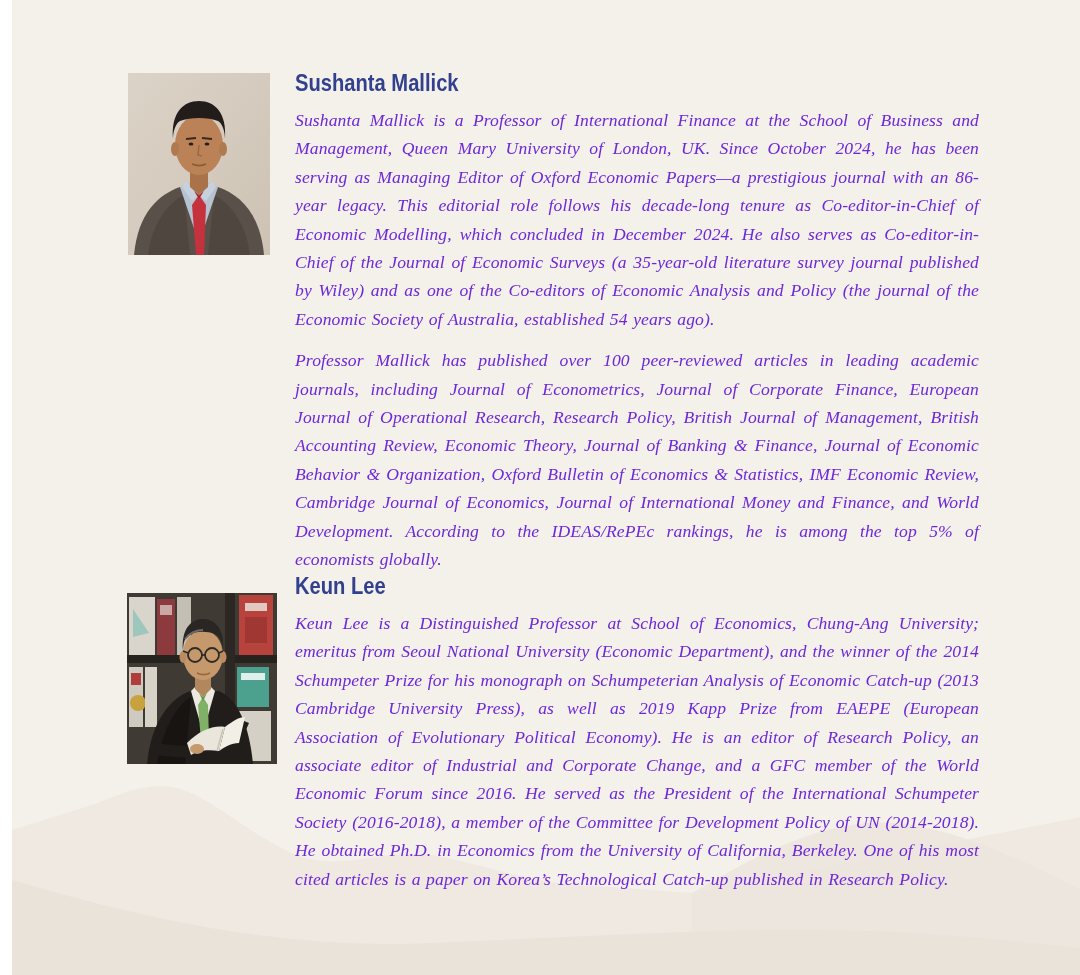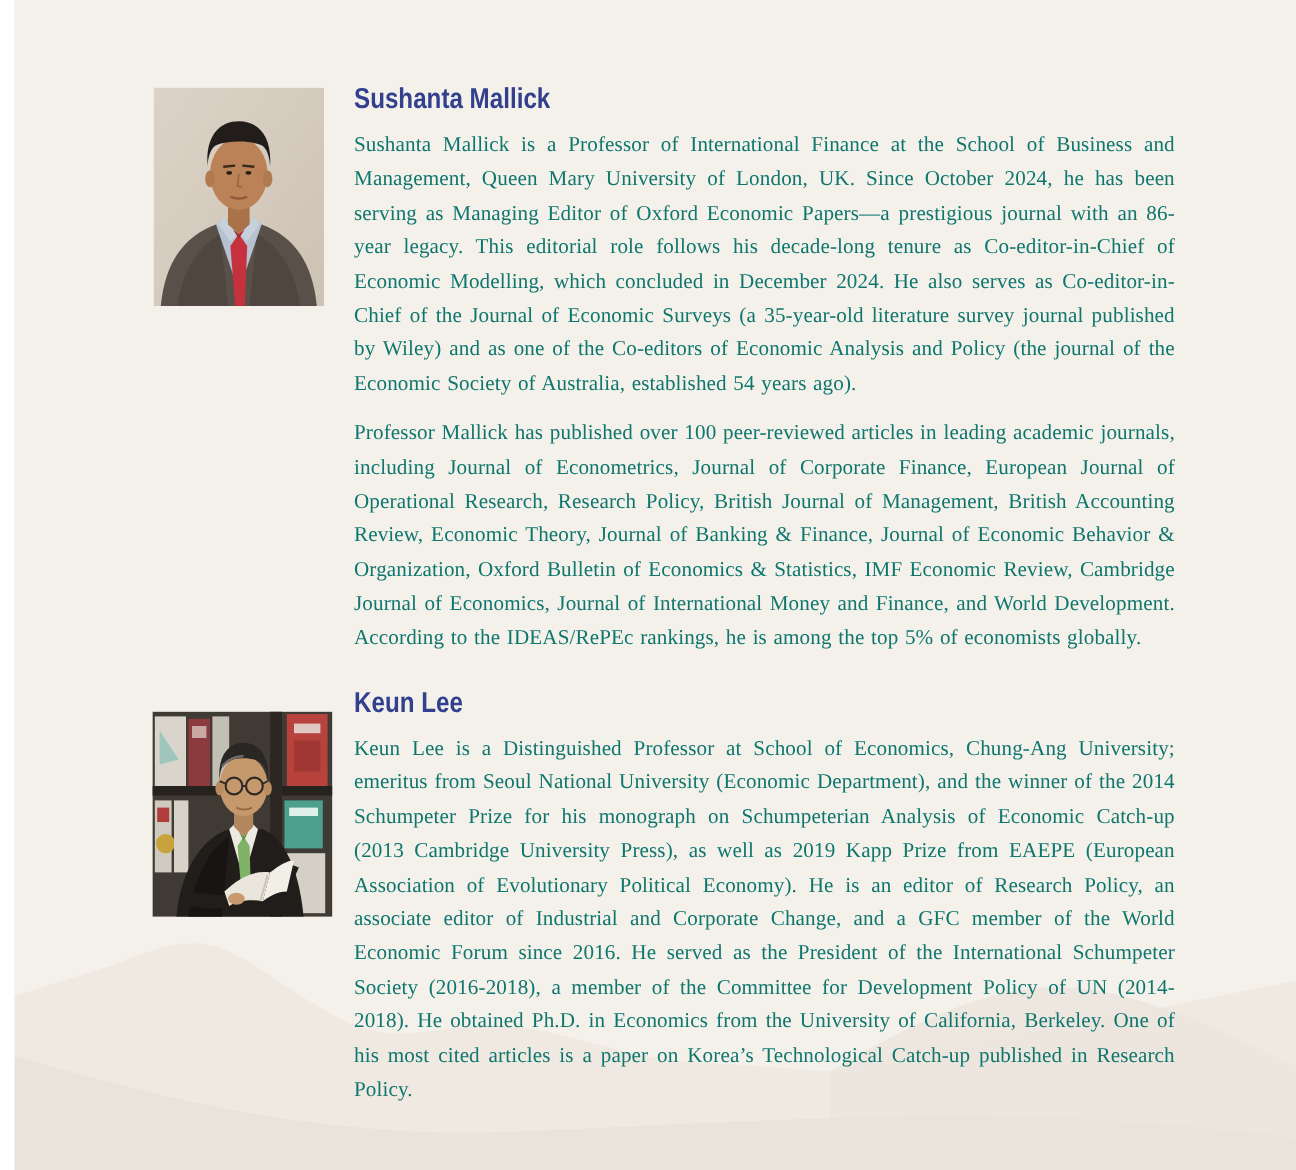--- a/index.html
+++ b/index.html
@@ -47,24 +47,25 @@
     color: #32408e;
     transform: scaleX(0.84);
     transform-origin: 0 50%;
     letter-spacing: 0px;
     white-space: nowrap;
   }
   .bio-text {
     margin: 0;
     font-size: 17.6px;
     line-height: 28.4px;
-    color: #0f766e;
+    color: #6d28d9;
     text-align: justify;
     letter-spacing: 0.1px;
     word-spacing: 1px;
+    font-style: italic;
   }
   .bio-text + .bio-text {
     margin-top: 13px;
   }
 </style>
 </head>
 <body>
 
 <div class="page">
 

